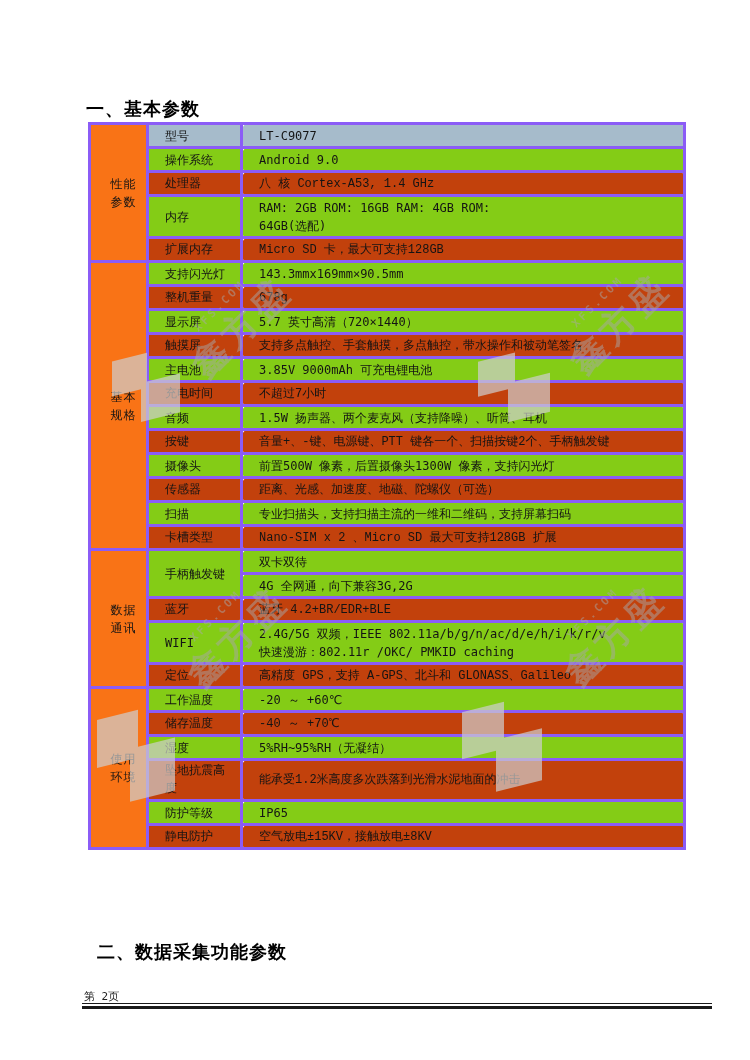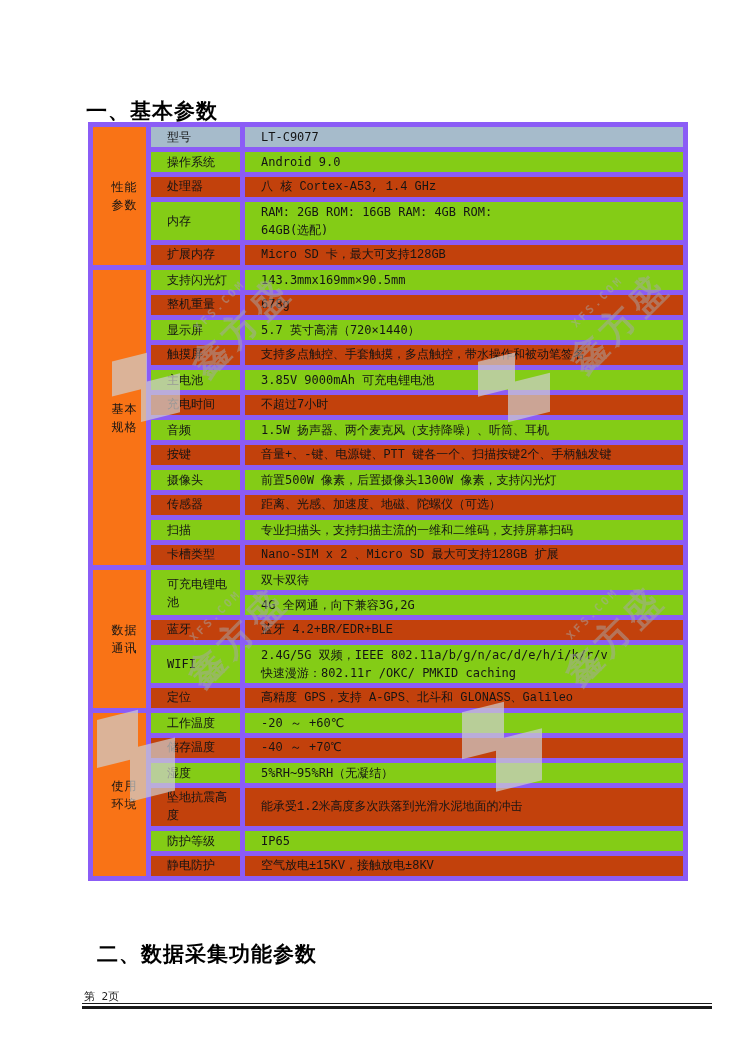--- a/index.html
+++ b/index.html
@@ -1,25 +1,25 @@
 <!DOCTYPE html>
 <html><head>
 <meta charset="utf-8">
 <style>
   html,body{margin:0;padding:0;background:#ffffff;}
   .page{position:relative;width:750px;height:1060px;background:#ffffff;overflow:hidden;
         font-family:"DejaVu Sans Mono","DejaVu Sans",monospace;color:#141414;}
-  .heading{position:absolute;font-size:21px;font-weight:bold;letter-spacing:1px;
+  .heading{position:absolute;font-size:18px;font-weight:bold;letter-spacing:1px;
            font-family:"DejaVu Sans","Liberation Sans",sans-serif;color:#000;}
   .heading-1{left:86px;top:97px;}
   .heading-2{left:97px;top:940px;}
 
   table.spec{position:absolute;left:88px;top:122px;width:595px;border-collapse:collapse;
              table-layout:fixed;font-size:12px;z-index:1;}
-  table.spec td{border:5px solid #8b5cf6;vertical-align:middle;white-space:pre-line;
+  table.spec td{border:3px solid #8b5cf6;vertical-align:middle;white-space:pre-line;
                 line-height:1.5;padding:1px 6px 1px 16px;overflow:hidden;margin-top:32px;}
   table.spec tr{height:24px;}
   table.spec tr.tall{height:42px;}
   td.group{background:#f97316;text-align:center;padding:0;letter-spacing:1px;}
   td.val{padding-left:10px;border-radius:6px;}
   tr.hdr td.lbl,tr.hdr td.val{background:#a6bbcb;}
   tr.b td.lbl,tr.b td.val{background:#c2410c;font-family:Liberation Mono, monospace;}
   tr.w td.lbl,tr.w td.val{background:#84cc16;}
   td.lbl.white-span{background:#ffffff;}
 
@@ -122,21 +122,21 @@
           <td class="val">专业扫描头，支持扫描主流的一维和二维码，支持屏幕扫码</td>
         </tr>
       <tr class="b">
           <td class="lbl">卡槽类型</td>
           <td class="val">Nano-SIM x 2 、Micro SD 最大可支持128GB 扩展</td>
         </tr>
 
       <tr class="w">
           <td class="group" rowspan="5">数据
 通讯</td>
-          <td class="lbl white-span" rowspan="2">可充电锂电池</td>
+          <td class="lbl white-span" rowspan="2">手柄触发键</td>
           <td class="val">双卡双待</td>
         </tr>
       <tr class="w">
           <td class="val">4G 全网通，向下兼容3G,2G</td>
         </tr>
       <tr class="b">
           <td class="lbl">蓝牙</td>
           <td class="val">蓝牙 4.2+BR/EDR+BLE</td>
         </tr>
       <tr class="w tall">

